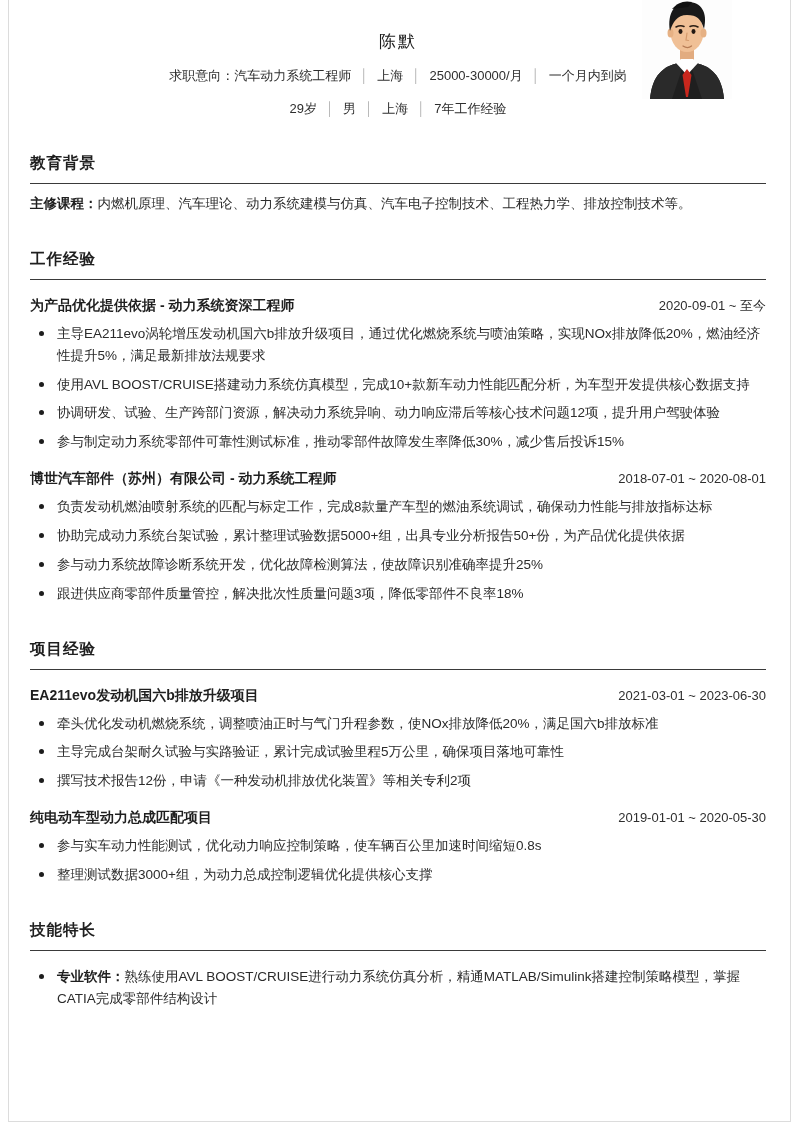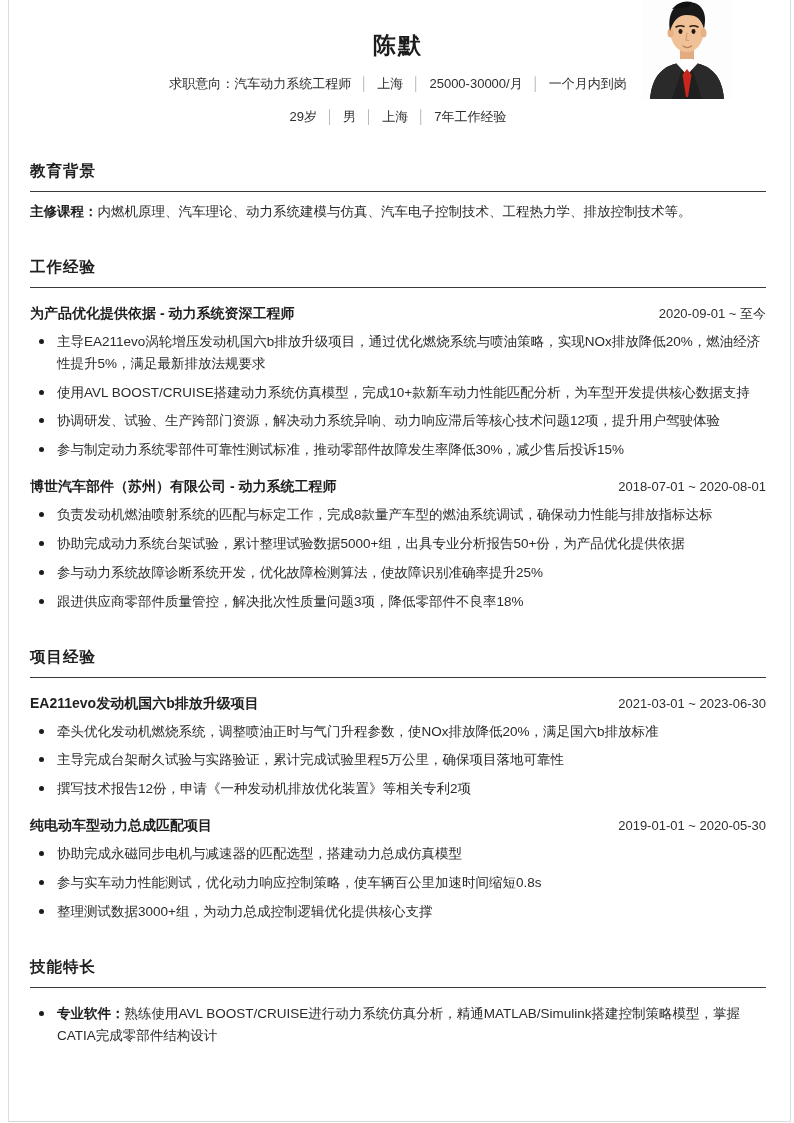--- a/index.html
+++ b/index.html
@@ -6,21 +6,21 @@
   html,body { width:794px; height:1123px; background:#ffffff; }
   body { font-family:"Liberation Sans","DejaVu Sans",sans-serif; color:#2b2b2b; }
   .page {
     position:absolute; left:8px; top:0; width:783px; height:1122px;
     background:#fff; border-left:1px solid #dcdcdc; border-right:1px solid #dcdcdc;
     border-bottom:1px solid #dcdcdc; overflow:hidden;
     padding:0 24px 0 21px;
   }
   
   .header { position:relative; text-align:center; padding-top:30px; }
-  .name { font-size:23px; font-weight:700; color:#1c1c1c; letter-spacing:2px; }
+  .name { font-size:17px; font-weight:400; color:#1c1c1c; letter-spacing:2px; }
   .info-line { margin-top:13px; font-size:13px; color:#2e2e2e; line-height:1.55; }
   .pipe { color:#b5b5b5; margin:0 9px; font-weight:400; }
   .avatar-box { position:absolute; top:-5px; right:34px; width:90px; height:104px; overflow:hidden; }
   
   .section { margin-top:34px; }
   .section-title {
     font-size:15.5px; font-weight:700; color:#1f1f1f;
     padding-bottom:9px; border-bottom:1px solid #3a3a3a; letter-spacing:1px;
   }
   .entry-head { display:flex; justify-content:space-between; align-items:baseline; margin-top:17px; }
@@ -139,21 +139,20 @@
         <li><span class="dot"></span><span>撰写技术报告12份，申请《一种发动机排放优化装置》等相关专利2项</span></li>
       </ul>
     </div>
 
     <div>
       <div class="entry-head">
         <span class="entry-title">纯电动车型动力总成匹配项目</span>
         <span class="entry-date">2019-01-01 ~ 2020-05-30</span>
       </div>
       <ul class="bullets">
-        <li><span class="dot"></span><span>协助完成永磁同步电机与减速器的匹配选型，搭建动力总成仿真模型</span></li>
         <li><span class="dot"></span><span>参与实车动力性能测试，优化动力响应控制策略，使车辆百公里加速时间缩短0.8s</span></li>
         <li><span class="dot"></span><span>整理测试数据3000+组，为动力总成控制逻辑优化提供核心支撑</span></li>
       </ul>
     </div>
   </div>
 
   <div class="section">
     <div class="section-title">技能特长</div>
 
     <ul class="bullets" style="margin-top:15px;">

